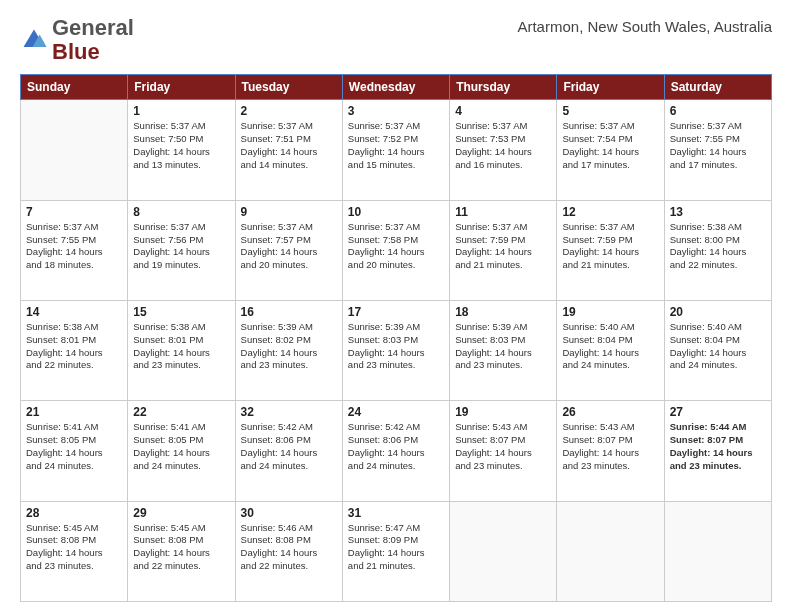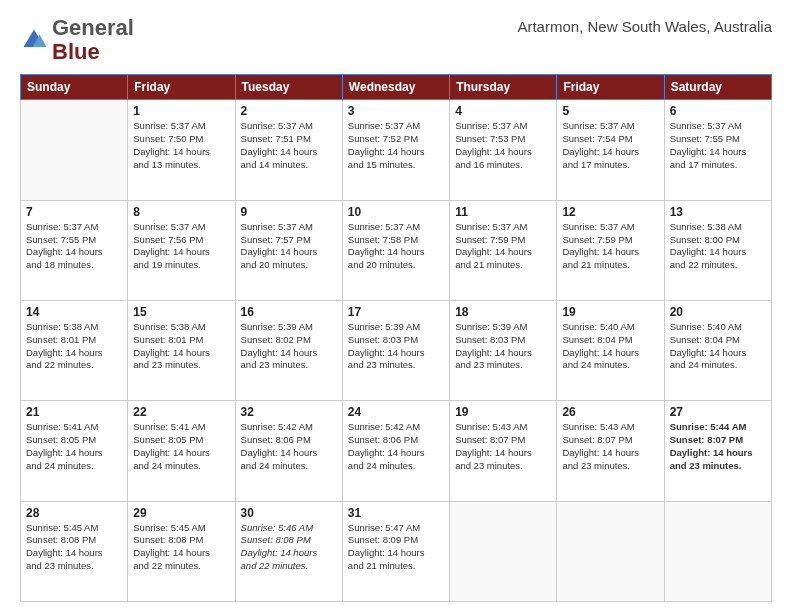--- a/index.html
+++ b/index.html
@@ -334,21 +334,21 @@
           </td>
           <td>
             <span class="day-number">29</span>
             <div class="day-info" style="white-space: pre-line;">Sunrise: 5:45 AM
 Sunset: 8:08 PM
 Daylight: 14 hours
 and 22 minutes.</div>
           </td>
           <td>
             <span class="day-number">30</span>
-            <div class="day-info" style="white-space: pre-line; font-style: italic;">Sunrise: 5:46 AM
+            <div class="day-info" style="white-space: pre-line;">Sunrise: 5:46 AM
 Sunset: 8:08 PM
 Daylight: 14 hours
 and 22 minutes.</div>
           </td>
           <td>
             <span class="day-number">31</span>
             <div class="day-info" style="white-space: pre-line;">Sunrise: 5:47 AM
 Sunset: 8:09 PM
 Daylight: 14 hours
 and 21 minutes.</div>

